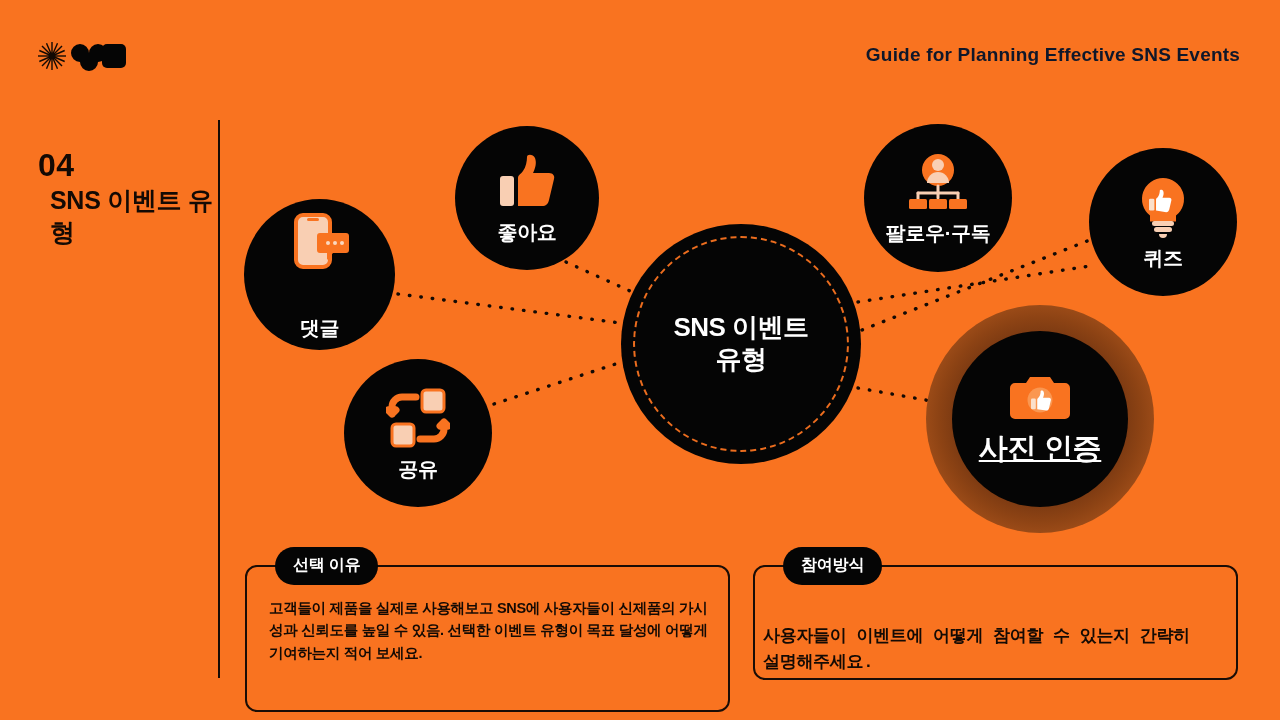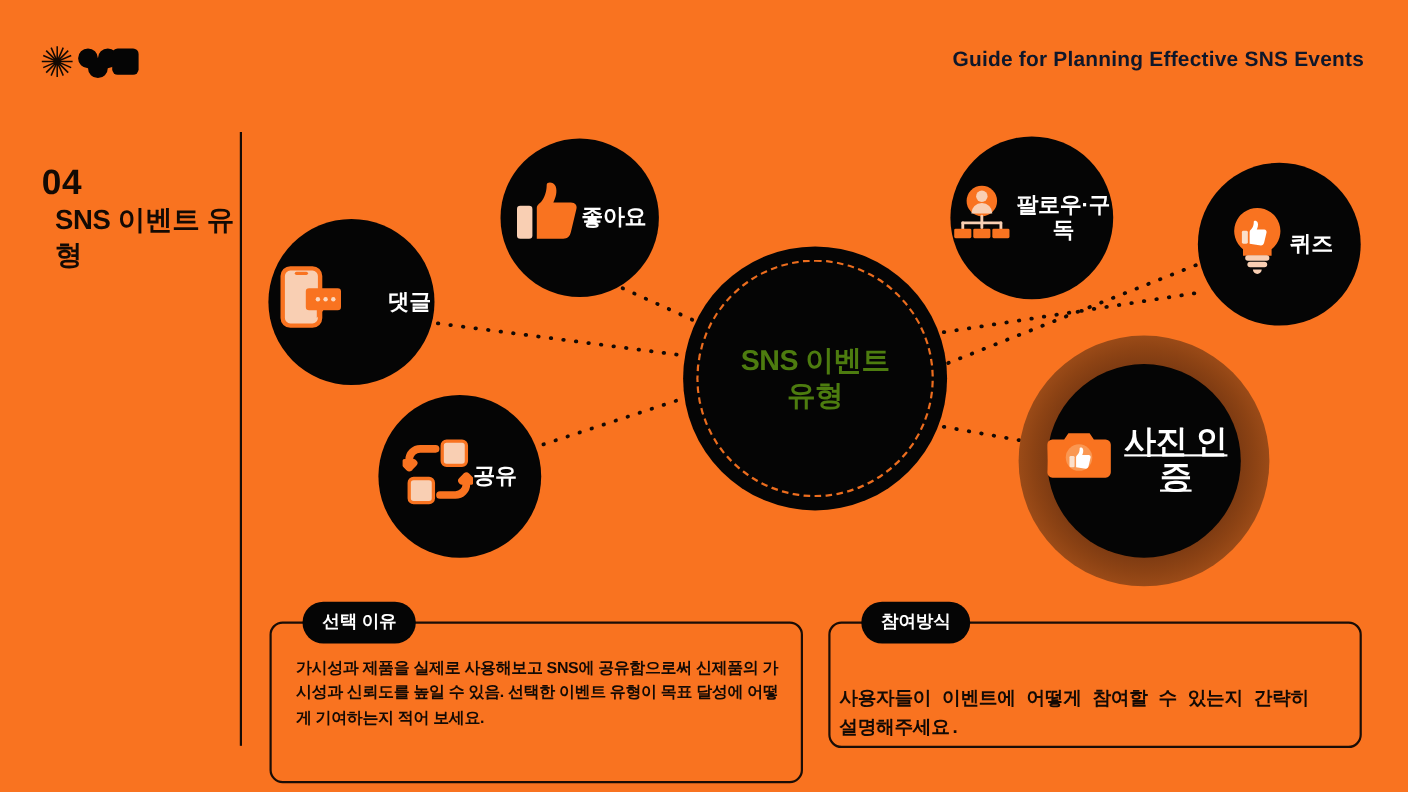--- a/index.html
+++ b/index.html
@@ -32,21 +32,21 @@
     font-size: 25px; font-weight: 800; color: #130a04;
     line-height: 1.28; letter-spacing: -.3px; width: 170px; margin-left: 12px;
   }
 
   
   #diagram { position: absolute; left: 0; top: 0; width: 1280px; height: 720px; pointer-events: none; }
 
   .node {
     position: absolute; border-radius: 50%;
     background: #050505;
-    display: flex; flex-direction: row;
+    display: flex; flex-direction: column;
     align-items: center; justify-content: center;
   }
   .node .node-label {
     color: #ffffff; font-weight: 800; letter-spacing: -.3px;
     text-align: center; line-height: 1.1;
   }
   .node .node-icon { display: block; }
 
   
   #node-comment   { left: 244px; top: 199px; width: 151px; height: 151px; gap: 37px; }
@@ -77,21 +77,21 @@
     position: absolute; left: 621px; top: 224px; width: 240px; height: 240px;
     border-radius: 50%; background: #050505;
   }
   #node-center .inner-dash {
     position: absolute; left: 12px; top: 12px; right: 12px; bottom: 12px;
     border: 2px dashed #f97320; border-radius: 50%; opacity: .95;
   }
   #center-label {
     position: absolute; left: 0; top: 0; width: 100%; height: 100%;
     display: flex; flex-direction: column; align-items: center; justify-content: center;
-    color: #4d7c0f; font-size: 26px; font-weight: 800; line-height: 1.22;
+    color: #ffffff; font-size: 26px; font-weight: 800; line-height: 1.22;
     letter-spacing: -.5px; text-align: center;
   }
   #bubble-tail {
     position: absolute; left: 634px; top: 388px;
     width: 0; height: 0;
     border-left: 10px solid transparent;
     border-right: 34px solid #050505;
     border-bottom: 52px solid transparent;
     transform: rotate(-6deg);
   }
@@ -244,19 +244,19 @@
 <div id="node-center">
   <div class="inner-dash"></div>
   <div id="center-label">
     <span>SNS 이벤트</span>
     <span>유형</span>
   </div>
 </div>
 
 <div class="panel" id="panel-reason">
   <div class="panel-tag">선택 이유</div>
-  <div class="panel-body">가시성과 제품을 실제로 사용해보고 SNS에 공유함으로써 신제품의 가시성과 신뢰도를 높일 수 있음. 선택한 이벤트 유형이 목표 달성에 어떻게 기여하는지 적어 보세요.</div>
+  <div class="panel-body">고객들이 제품을 실제로 사용해보고 SNS에 사용자들이 신제품의 가시성과 신뢰도를 높일 수 있음. 선택한 이벤트 유형이 목표 달성에 어떻게 기여하는지 적어 보세요.</div>
 </div>
 
 <div class="panel" id="panel-method">
   <div class="panel-tag">참여방식</div>
   <div class="panel-body">사용자들이 이벤트에 어떻게 참여할 수 있는지 간략히 설명해주세요.</div>
 </div>
 
 </body></html>

